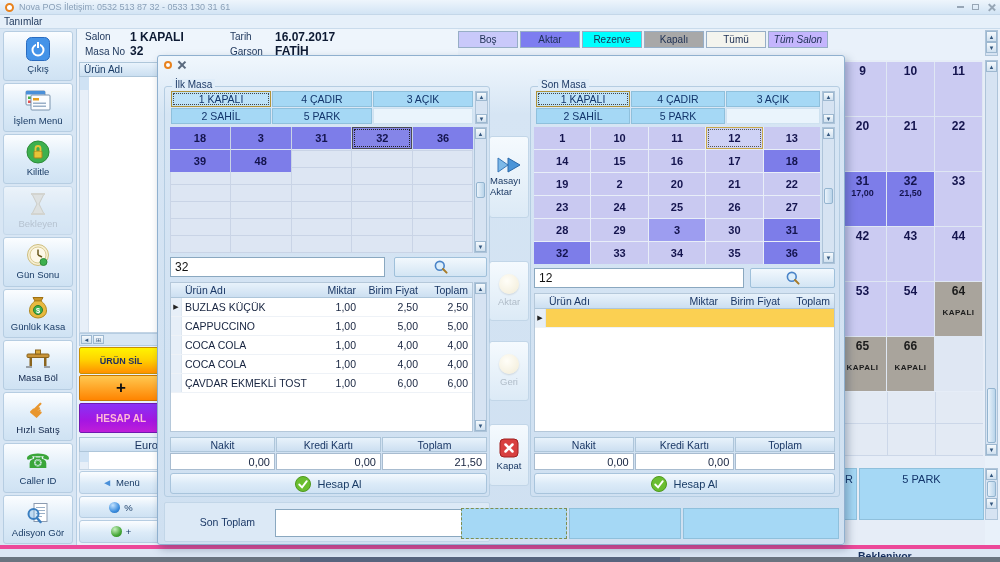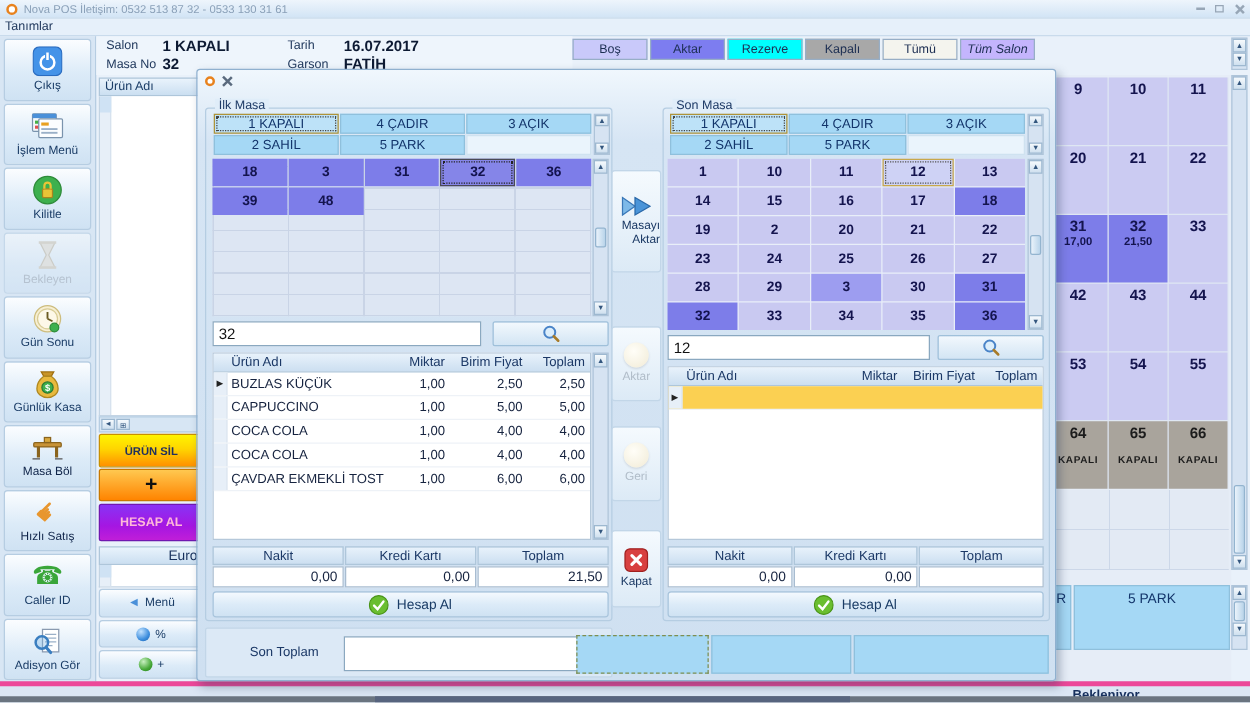--- a/index.html
+++ b/index.html
@@ -115,21 +115,21 @@
   .phead .pm{background:transparent;border-right:none}
   .pn{padding-left:3px;overflow:hidden;white-space:nowrap}
   .pq,.pp,.pt{text-align:right;padding-right:4px}
 
   .pay-hdr{position:absolute;display:grid;grid-template-columns:repeat(3,1fr);gap:1px;height:15px}
   .pay-hdr div{background:linear-gradient(#e8f2fb,#ccdff1);border:1px solid #aec6da;display:flex;align-items:center;justify-content:center;font-size:10.5px;color:#1b3866}
   .pay-val{position:absolute;display:grid;grid-template-columns:repeat(3,1fr);gap:1px;height:17px}
   .pay-val div{background:#fff;border:1px solid #a8bcd0;display:flex;align-items:center;justify-content:flex-end;padding-right:4px;font-size:11px;color:#15223e}
   .hesap-btn{position:absolute;height:21px;background:linear-gradient(#f4f9fe,#dcebf8 50%,#cfe2f3);border:1px solid #a8c4dc;border-radius:3px;display:flex;align-items:center;justify-content:center;gap:6px;font-size:11px;color:#1a3c66}
 
-  .mid-btn{position:absolute;left:331px;width:40px;border:1px solid #c2d6e8;border-radius:3px;background:linear-gradient(#f5fafe,#dceaf6);display:flex;flex-direction:column;align-items:center;justify-content:center;gap:3px;text-align:right;font-size:9.5px;color:#14335f;line-height:1.15}
+  .mid-btn{position:absolute;left:331px;width:40px;border:1px solid #c2d6e8;border-radius:3px;background:linear-gradient(#f5fafe,#dceaf6);display:flex;flex-direction:column;align-items:center;justify-content:center;gap:3px;text-align:left;font-size:9.5px;color:#14335f;line-height:1.15}
   .mid-btn.disabled{color:#b0bcc8}
   .pale-circle{width:20px;height:20px;border-radius:50%;background:radial-gradient(circle at 40% 35%,#fffef8,#f1ebd6);box-shadow:0 1px 2px rgba(0,0,0,.12)}
 
   .bottom-panel{position:absolute;left:6px;top:446px;width:326px;height:40px;background:#dce9f6;border:1px solid #c2d6e8;border-radius:2px}
   .son-toplam-lbl{position:absolute;left:24px;top:13px;width:66px;text-align:right;font-size:10.5px;color:#1b3866}
   .son-toplam-input{position:absolute;left:110px;top:6px;width:188px;height:28px;background:#fff;border:1px solid #8aa8c0;font-family:"Liberation Sans",sans-serif;font-size:12px;padding:0 4px}
   .blank-btn{position:absolute;top:452px;height:31px;background:#a5d8f5;border:1px solid #8fc0dc}
   .blank-btn.focused{border:1px dashed #7e8e50}
 </style>
 </head>
@@ -397,24 +397,20 @@
     <div class="mg-cell">
       <div class="cell-num">53</div>
       <div class="cell-sub"></div>
     </div>
 
     <div class="mg-cell">
       <div class="cell-num">54</div>
       <div class="cell-sub"></div>
     </div>
 
-    <div class="mg-cell">
-      <div class="cell-num">55</div>
-      <div class="cell-sub"></div>
-    </div>
 
     <div class="mg-cell closed">
       <div class="cell-num">64</div>
       <div class="cell-sub">KAPALI</div>
     </div>
 
     <div class="mg-cell closed">
       <div class="cell-num">65</div>
       <div class="cell-sub">KAPALI</div>
     </div>

